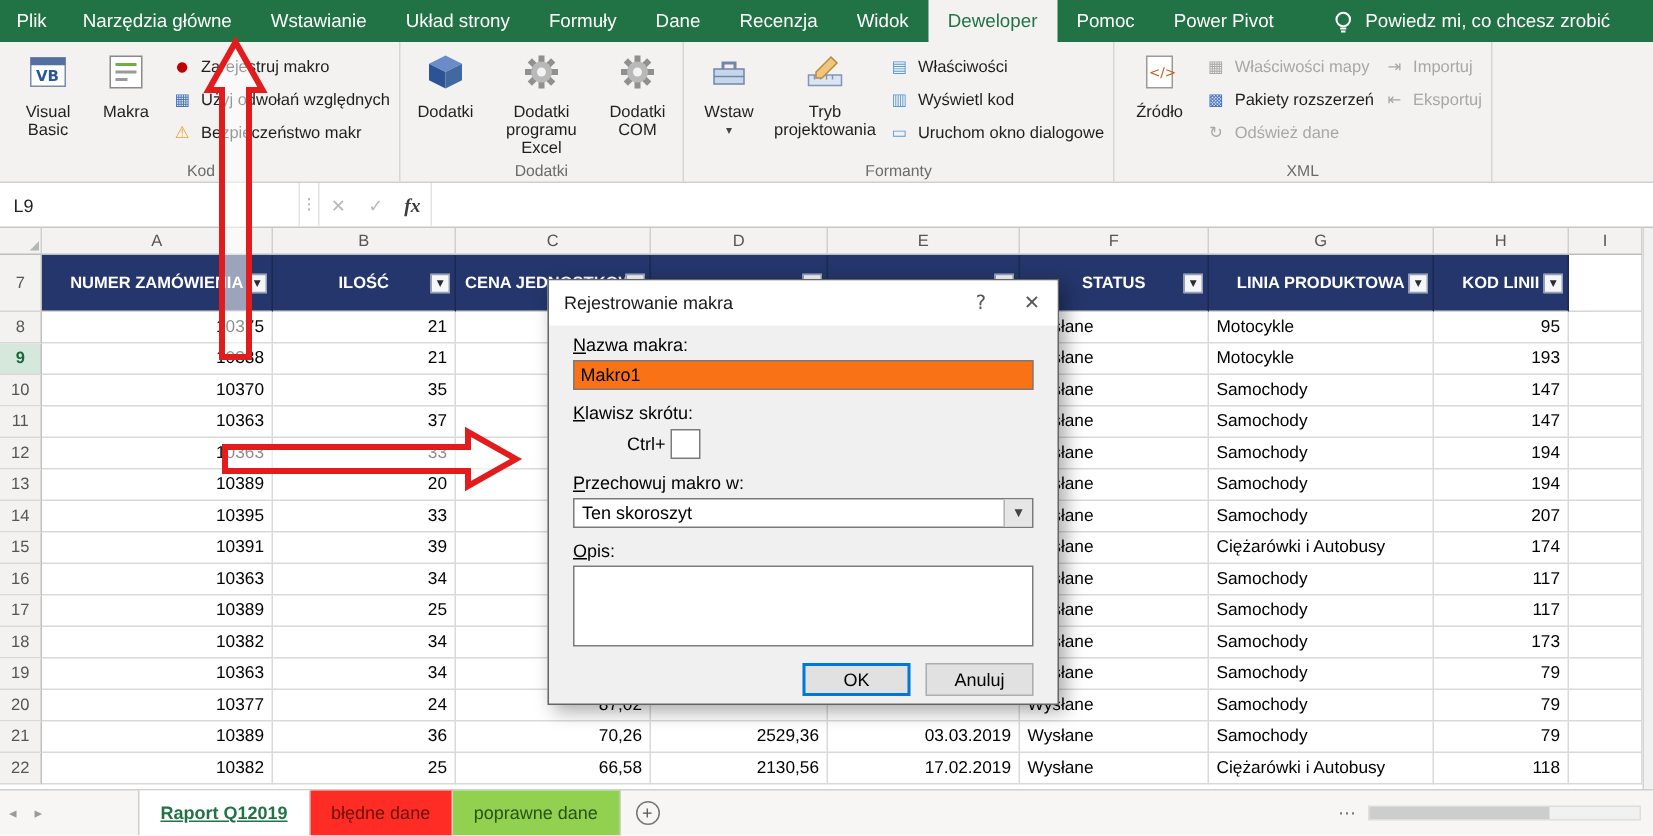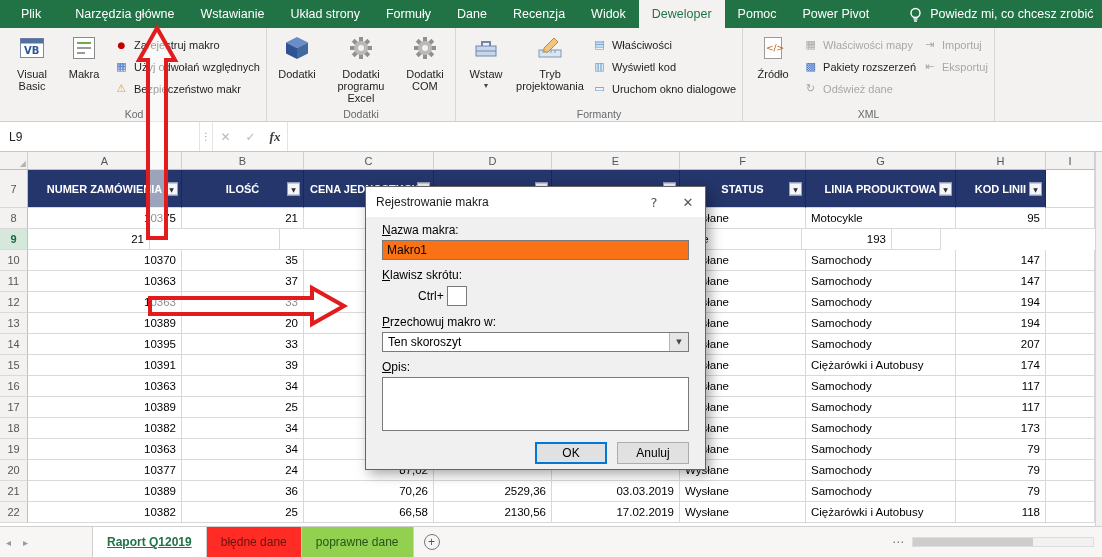--- a/index.html
+++ b/index.html
@@ -4,21 +4,21 @@
 <style>
   * { box-sizing: border-box; margin: 0; padding: 0; }
   html,body { width:1102px; height:557px; overflow:hidden; }
   body { font-family:"Liberation Sans", sans-serif; background:#fff; position:relative; }
   .icon { font-family:"DejaVu Sans", sans-serif; }
 
   
   #tabstrip { position:absolute; top:0; left:0; width:1102px; height:28px; background:#217346; display:flex; align-items:stretch; color:#fff; font-size:12.5px; }
   .rtabs { display:flex; }
   .rtab { padding:0 13px; line-height:28px; white-space:nowrap; cursor:default; }
-  .rtab.file { padding:0 21px; }
+  .rtab.file { padding:0 11px; }
   .rtab.active { background:#f3f2f1; color:#217346; }
   .tellme { display:flex; align-items:center; gap:7px; margin-left:26px; white-space:nowrap; }
 
   
   #ribbon { position:absolute; top:28px; left:0; width:1102px; height:94px; background:#f3f2f1; border-bottom:1px solid #d1cfcd; display:flex; align-items:stretch; padding-left:2px; }
   .rgroup { position:relative; height:100%; border-right:1px solid #d8d6d4; padding:2px 4px 15px 4px; }
   .gcontent { display:flex; height:100%; align-items:flex-start; }
   .glabel { position:absolute; bottom:1px; left:0; right:0; text-align:center; font-size:10.5px; color:#6a6a6a; }
   .bigbtn { display:flex; flex-direction:column; align-items:center; padding-top:5px; width:52px; gap:3px; }
   .bigbtn.wide { width:76px; }
@@ -355,20 +355,21 @@
         <div class="cell r" style="width: 130px;"></div>
         <div class="cell r" style="width: 118px;"></div>
         <div class="cell r" style="width: 128px;"></div>
         <div class="cell l" style="width: 126px;">Wysłane</div>
         <div class="cell l" style="width: 150px;">Motocykle</div>
         <div class="cell r" style="width: 90px;">95</div>
         <div class="cell l" style="width: 49px;"></div>
       </div>
       <div class="grow">
         <div class="gutter active" style="width: 28px;">9</div>
+        <div class="cell r" style="width: 154px;">10388</div>
         <div class="cell r" style="width: 122px;">21</div>
         <div class="cell r" style="width: 130px;"></div>
         <div class="cell r" style="width: 118px;"></div>
         <div class="cell r" style="width: 128px;"></div>
         <div class="cell l" style="width: 126px;">Wysłane</div>
         <div class="cell l" style="width: 150px;">Motocykle</div>
         <div class="cell r" style="width: 90px;">193</div>
         <div class="cell l" style="width: 49px;"></div>
       </div>
       <div class="grow">

